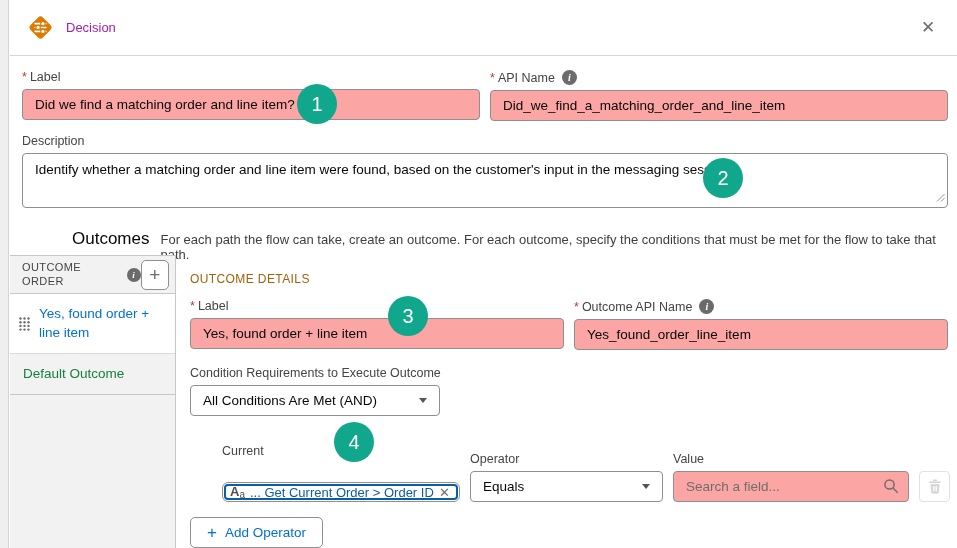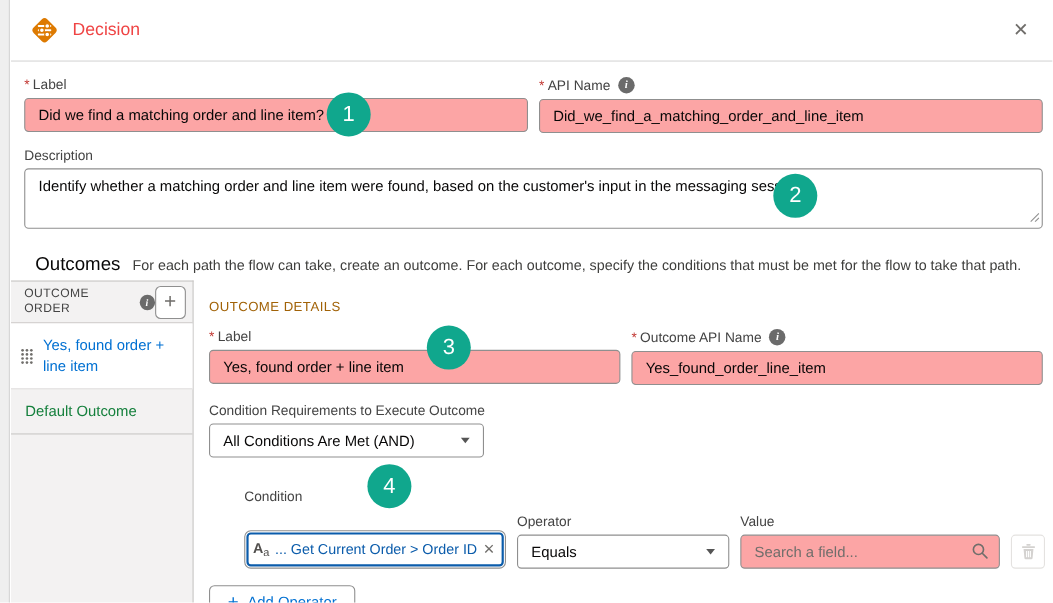--- a/index.html
+++ b/index.html
@@ -12,21 +12,21 @@
     position:absolute; left:0; top:0; width:9px; height:100%;
     background:#efefef; border-right:1px solid #d4d4d4;
   }
   .panel { position:absolute; left:10px; top:0; right:0; bottom:0; background:#fff; }
 
   
   .panel-header {
     height:56px; border-bottom:1px solid #d6d6d6;
     display:flex; align-items:center; padding:0 18px 0 15px;
   }
-  .panel-title { font-size:16px; color:#ef4444; margin-left:10px; }
+  .panel-title { font-size:13px; color:#a21caf; margin-left:10px; }
   .close-btn {
     margin-left:auto; width:22px; height:22px; display:flex; align-items:center; justify-content:center;
     color:#706e6b; font-size:17px; cursor:pointer; line-height:1;
   }
 
   
   .form { padding:14px 9px 0 12px; }
   .field-row { display:flex; gap:10px; }
   .field-col { flex:1; min-width:0; }
   .field-label { font-size:12.5px; color:#444; margin-bottom:5px; display:flex; align-items:center; }
@@ -46,21 +46,21 @@
 
   .info-icon {
     width:15px; height:15px; border-radius:50%; background:#6b6b6b; color:#fff;
     display:inline-flex; align-items:center; justify-content:center;
     font-size:10px; font-style:italic; font-weight:bold; margin-left:7px;
     font-family:"Liberation Serif", serif;
   }
 
   
   .outcomes-head { display:flex; align-items:baseline; gap:11px; margin:17px 0 0 10px; }
-  .outcomes-title { font-size:17px; color:#080707; }
+  .outcomes-title { font-size:17px; color:#080707;margin-left:40px; }
   .outcomes-desc { font-size:13px; color:#3e3e3c; }
 
   
   .outcome-area { position:absolute; left:0; top:255px; right:0; bottom:0; display:flex; }
   .sidebar {
     width:166px; background:#f3f2f2; border-top:1px solid #c9c7c5; border-right:1px solid #c9c7c5;
     flex:none;
   }
   .sidebar-header {
     height:38px; display:flex; align-items:center; padding:0 6px 0 12px;
@@ -91,21 +91,21 @@
   .select-box {
     width:250px; height:31px; border:1px solid #8f8f8f; border-radius:4px; background:#fff;
     display:flex; align-items:center; padding:12px 12px; font-size:13.5px; color:#080707; cursor:pointer;
   }
   .caret { margin-left:auto; width:0; height:0; border-left:4.5px solid transparent;
     border-right:4.5px solid transparent; border-top:5.5px solid #555; }
 
   .condition-row { margin-top:28px; margin-left:32px; display:flex; gap:10px; align-items:flex-end; }
   .cond-col .field-label { margin-bottom:5px; }
   .resource-box {
-    width:238px; height:35px; border:1px solid #8f8f8f; border-radius:6px; background:#fff;
+    width:238px; height:20px; border:1px solid #8f8f8f; border-radius:6px; background:#fff;
     padding:1px; display:flex;margin-top:24px;
   }
   .resource-pill {
     flex:1; border:2px solid #0b5cab; border-radius:4px; display:flex; align-items:center;
     padding:0 6px 0 4px; gap:5px; min-width:0; background:#fff; cursor:pointer;
   }
   .aa-icon { color:#514f4d; font-size:13px; font-weight:bold; flex:none; line-height:1; }
   .aa-icon .aa-small { font-size:10px; font-weight:normal; vertical-align:-2px; }
   .resource-text { font-size:13px; color:#0b5cab; white-space:nowrap; overflow:hidden; flex:1; }
   .pill-remove { color:#706e6b; font-size:13px; flex:none; cursor:pointer; line-height:1; }
@@ -270,21 +270,21 @@
           </div>
           <div class="select-box">
             <span>All Conditions Are Met (AND)</span>
             <span class="caret"></span>
           </div>
         </div>
 
         <div class="condition-row">
           <div class="cond-col">
             <div class="field-label">
-              <span>Condition</span>
+              <span>Current</span>
             </div>
             <div class="resource-box">
               <div class="resource-pill">
                 <span class="aa-icon"><span>A</span><span class="aa-small">a</span></span>
                 <span class="resource-text">... Get Current Order &gt; Order ID</span>
                 <span class="pill-remove">✕</span>
               </div>
             </div>
           </div>
 

